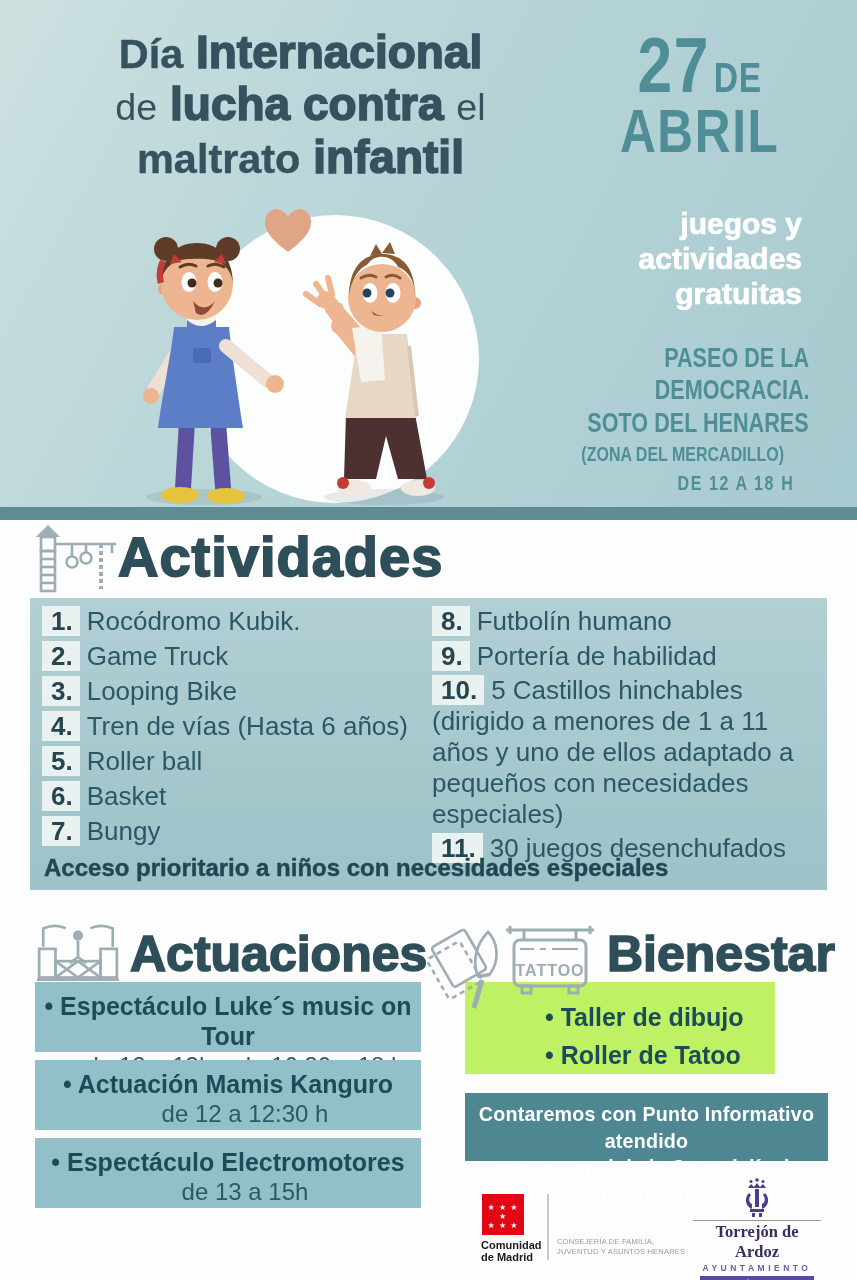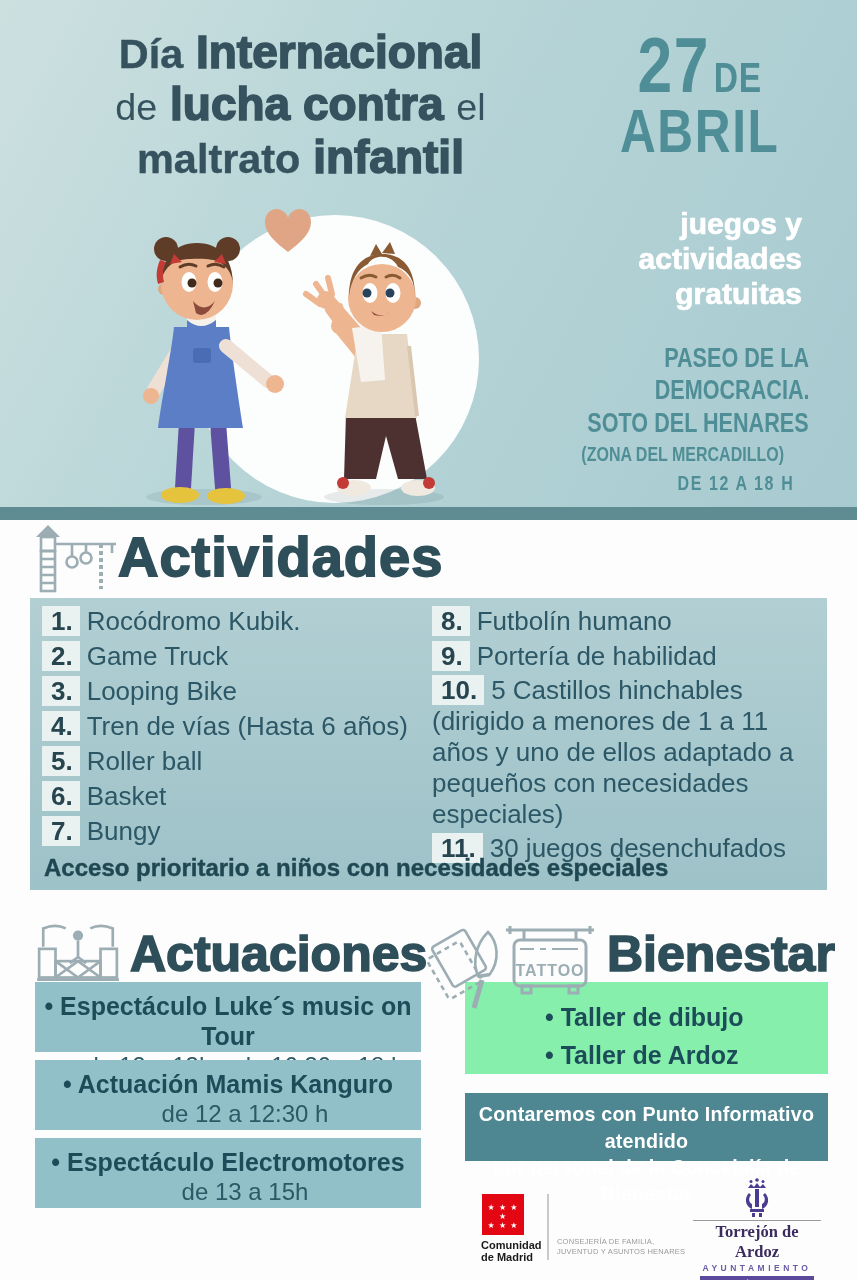--- a/index.html
+++ b/index.html
@@ -61,22 +61,22 @@
   .show-box{position:absolute;left:35px;width:386px;height:70px;background:#92c0c9;
             text-align:center;padding-top:9px;box-sizing:border-box;}
   .show-name{color:#1d4c59;font-size:25px;font-weight:700;line-height:1.2;}
   .show-time{color:#2b5a66;font-size:24px;line-height:1.25;padding-left:34px;}
 
   
   .paper-icon{position:absolute;left:426px;top:922px;width:85px;height:90px;z-index:3;}
   .tattoo-icon{position:absolute;left:500px;top:922px;width:100px;height:82px;z-index:3;}
   .h-taller{position:absolute;left:607px;top:925px;color:#2e4f5a;font-size:50px;
             font-weight:700;-webkit-text-stroke:1.6px currentColor;}
-  .taller-box{position:absolute;left:465px;top:982px;width:363px;height:92px;
-              background:#86efac;box-sizing:border-box;padding:17px 0 0 80px;}
+  .taller-box{position:absolute;left:465px;top:982px;width:310px;height:92px;
+              background:#bef264;box-sizing:border-box;padding:17px 0 0 80px;}
   .taller-item{color:#1d4c59;font-size:25px;font-weight:700;line-height:1.5;}
 
   
   .info-box{position:absolute;left:465px;top:1093px;width:363px;height:68px;background:#4e8791;
             color:#ffffff;text-align:center;box-sizing:border-box;padding-top:8px;
             font-size:20.5px;font-weight:700;line-height:1.3;letter-spacing:0.2px;}
   .info-box span{display:block;transform:scaleX(0.96);transform-origin:center;}
 
   
   .madrid{position:absolute;left:481px;top:1194px;display:flex;}
@@ -283,21 +283,21 @@
     <rect x="14" y="18" width="72" height="46" rx="6"></rect>
     <path d="M20 27 h14 M40 27 h6 M52 27 h26" stroke-width="2"></path>
     <rect x="22" y="64" width="9" height="7"></rect>
     <rect x="69" y="64" width="9" height="7"></rect>
     <text x="50" y="54" text-anchor="middle" font-size="16" font-weight="bold" fill="#9cadb3" stroke="none" letter-spacing="1">TATTOO</text>
   </svg>
   <div class="h-taller">Bienestar</div>
 
   <div class="taller-box">
     <div class="taller-item">• Taller de dibujo</div>
-    <div class="taller-item">• Taller de Ardoz</div>
+    <div class="taller-item">• Roller de Tatoo</div>
   </div>
 
   <div class="info-box">
     <span>Contaremos con Punto Informativo atendido</span>
     <span>por personal de la Concejalía de Bienestar</span>
   </div>
 
   <div class="madrid">
     <div class="madrid-left">
       <div class="madrid-flag">

